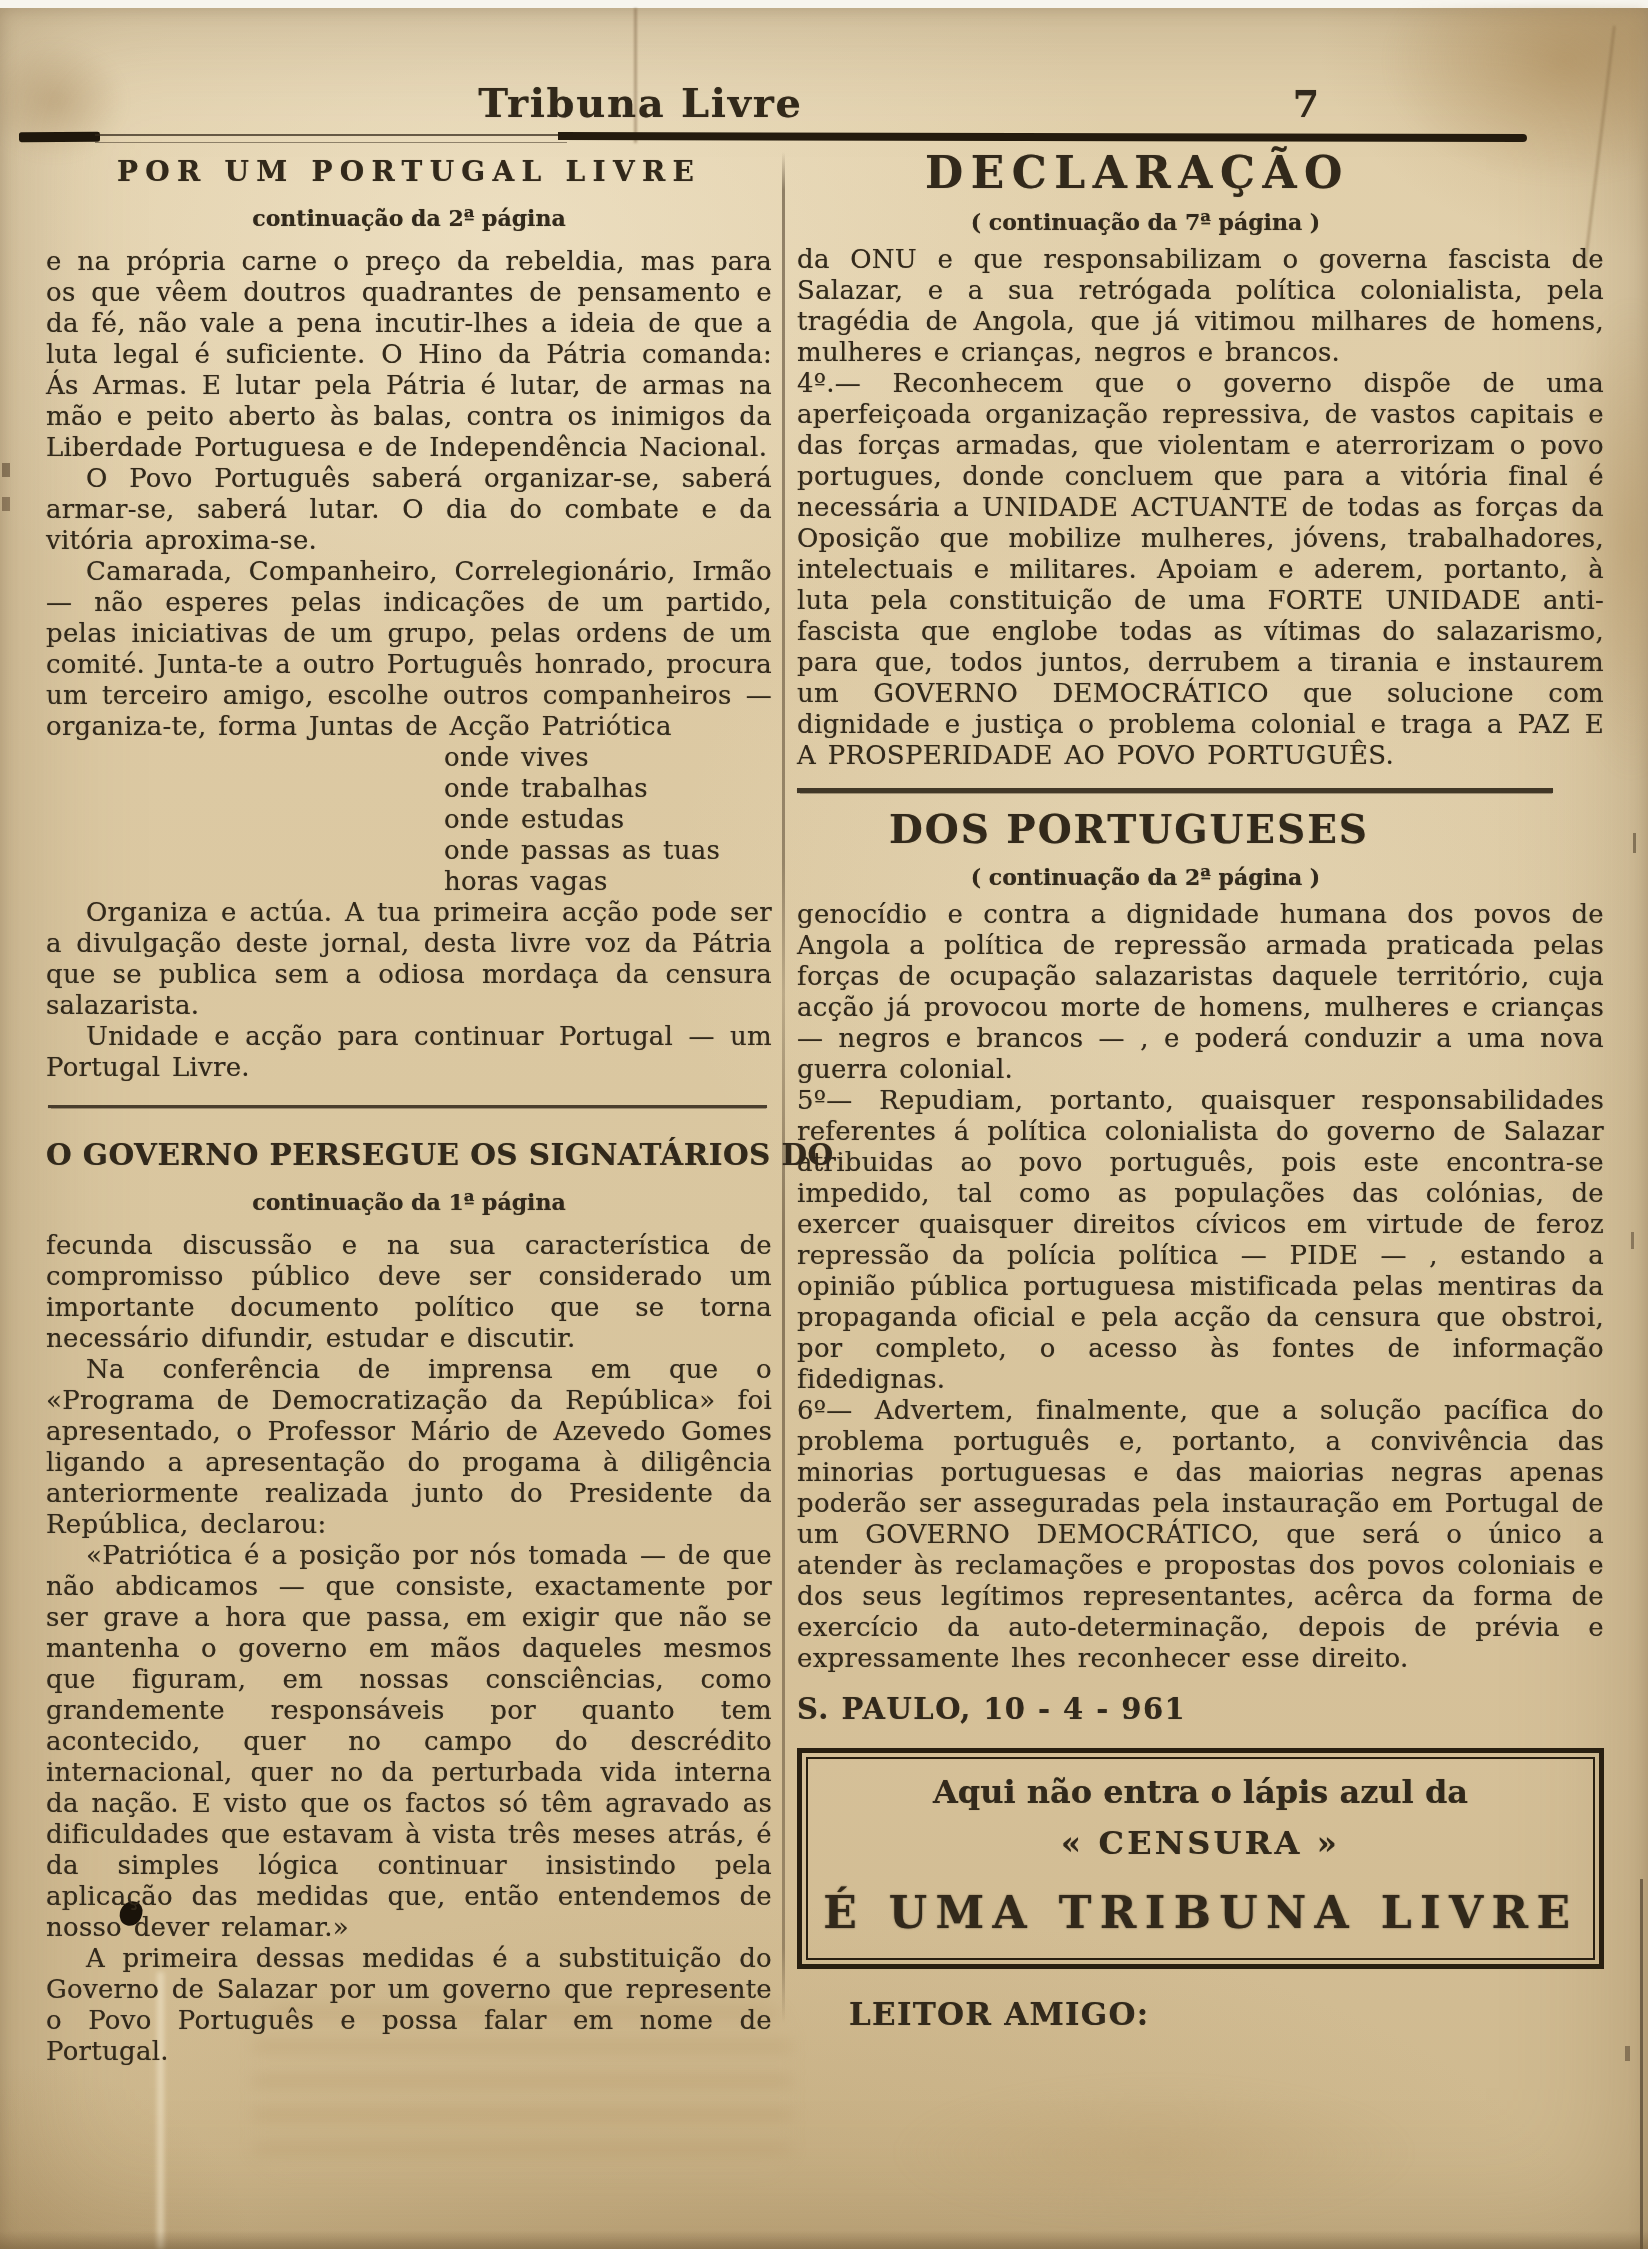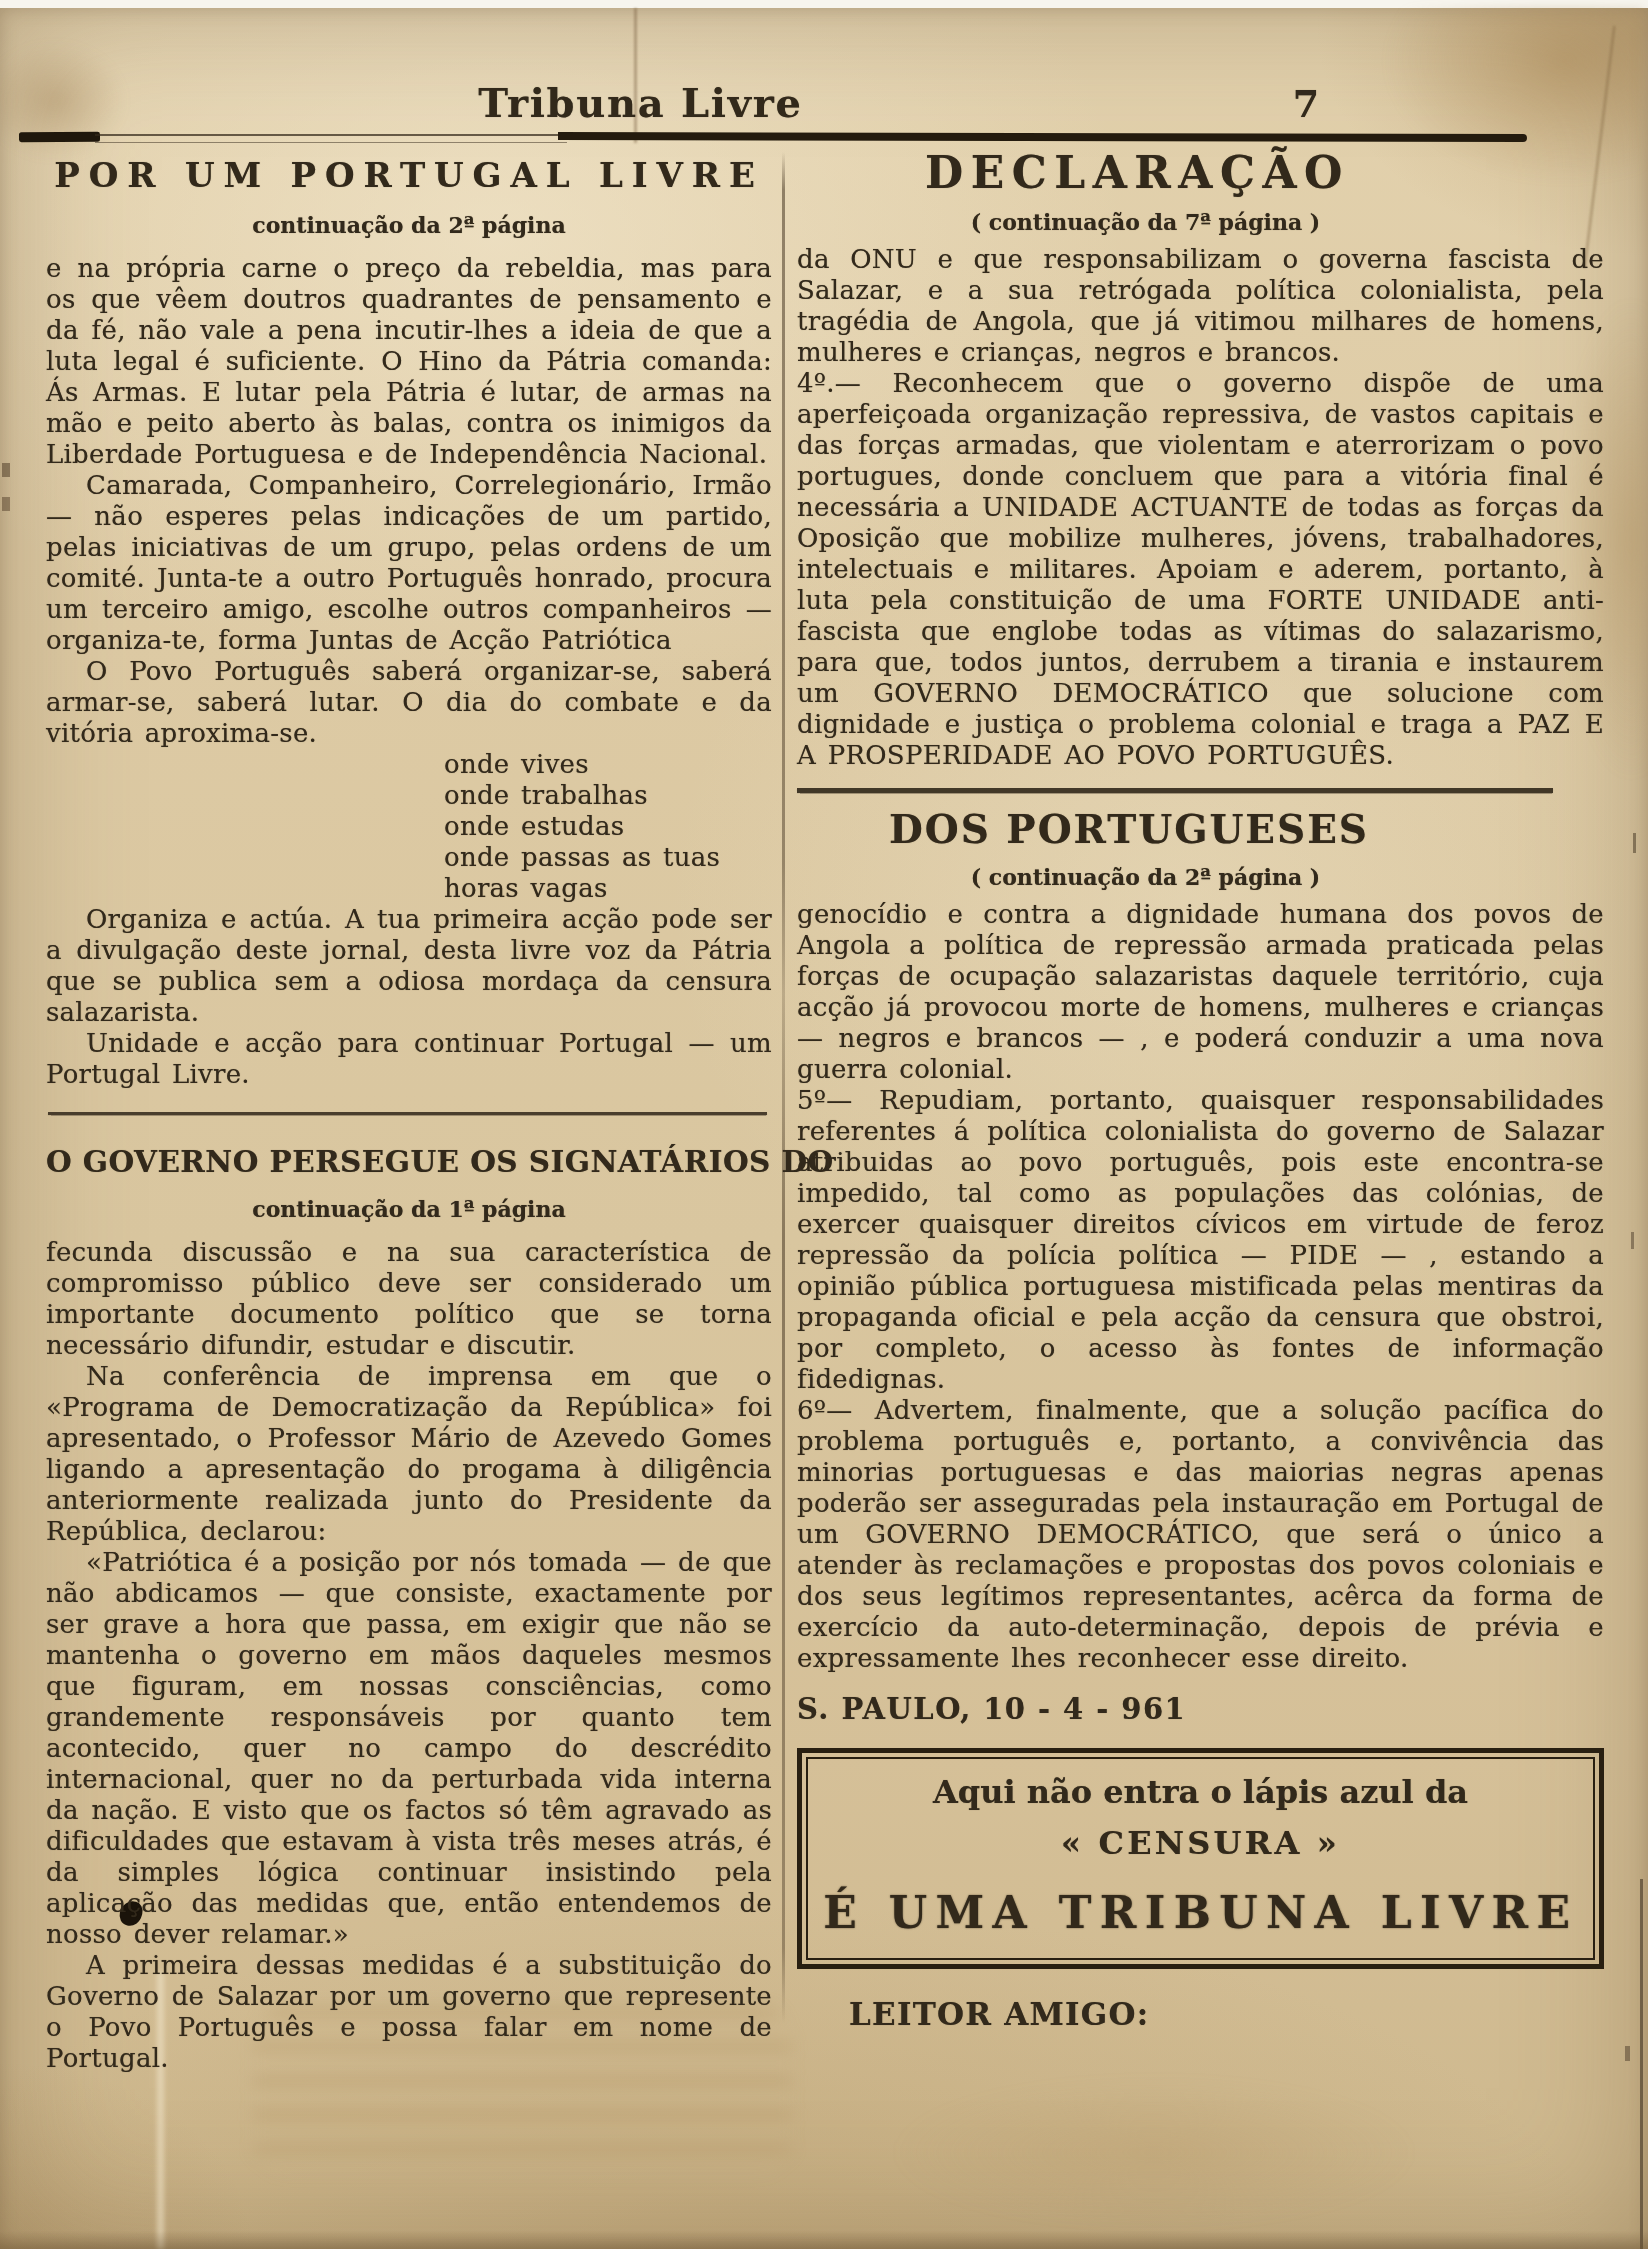--- a/index.html
+++ b/index.html
@@ -31,21 +31,21 @@
   
   .col{position:absolute;top:145px;}
   .col-left{left:46px;width:726px;}
   .col-right{left:797px;width:807px;}
   .divider{position:absolute;left:782px;top:152px;width:2.5px;height:1871px;
     background:linear-gradient(180deg,rgba(72,56,36,0) 0%,rgba(72,56,36,.55) 2%,
       rgba(72,56,36,.48) 38%,rgba(72,56,36,.22) 45%,rgba(72,56,36,.55) 58%,
       rgba(72,56,36,.42) 96%,rgba(72,56,36,0) 100%);}
   
   h1,h2,p{margin:0;}
-  .t-big{ text-align:center;font-size:34px;font-weight:bold;letter-spacing:.26em;
+  .t-big{ text-align:center;font-size:28px;font-weight:bold;letter-spacing:.26em;
     white-space:nowrap;margin-top:10px;}
   .t-decl{text-align:center;font-size:44px;font-weight:bold;letter-spacing:.17em;
     white-space:nowrap;padding-right:126px;margin-top:1.7px;}
   .t-gov{ text-align:center;font-size:29.5px;font-weight:bold;letter-spacing:.015em;
     white-space:nowrap;margin-top:29px;}
   .t-dos{ text-align:center;font-size:39px;font-weight:bold;letter-spacing:.05em;
     white-space:nowrap;padding-right:143px;margin-top:13.5px;}
   .sub{text-align:center;font-size:22px;font-weight:bold;margin:17px 0 15px;}
   .sub-r{padding-right:110px;margin:11.8px 0 8.4px;}
   .body p{font-size:26px;line-height:31px;text-align:justify;
@@ -111,22 +111,22 @@
   </div>
 
   <div class="divider"></div>
 
   <div class="col col-left ink">
     <section>
       <h1 class="t-big">POR UM PORTUGAL LIVRE</h1>
       <div class="sub">continuação da 2ª página</div>
       <div class="body">
         <p>e na própria carne o preço da rebeldia, mas para os que vêem doutros quadrantes de pensamento e da fé, não vale a pena incutir-lhes a ideia de que a luta legal é suficiente. O Hino da Pátria comanda: Ás Armas. E lutar pela Pátria é lutar, de armas na mão e peito aberto às balas, contra os inimigos da Liberdade Portuguesa e de Independência Nacional.</p>
+        <p class="indent">O Povo Português saberá organizar-se, saberá armar-se, saberá lutar. O dia do combate e da vitória aproxima-se.</p>
         <p class="indent">Camarada, Companheiro, Correlegionário, Irmão — não esperes pelas indicações de um partido, pelas iniciativas de um grupo, pelas ordens de um comité. Junta-te a outro Português honrado, procura um terceiro amigo, escolhe outros companheiros — organiza-te, forma Juntas de Acção Patriótica</p>
-        <p class="indent">O Povo Português saberá organizar-se, saberá armar-se, saberá lutar. O dia do combate e da vitória aproxima-se.</p>
         <div class="onde">
           <p>onde vives</p>
           <p>onde trabalhas</p>
           <p>onde estudas</p>
           <p>onde passas as tuas horas vagas</p>
         </div>
         <p class="indent">Organiza e actúa. A tua primeira acção pode ser a divulgação deste jornal, desta livre voz da Pátria que se publica sem a odiosa mordaça da censura salazarista.</p>
         <p class="indent">Unidade e acção para continuar Portugal — um Portugal Livre.</p>
       </div>
     </section>

